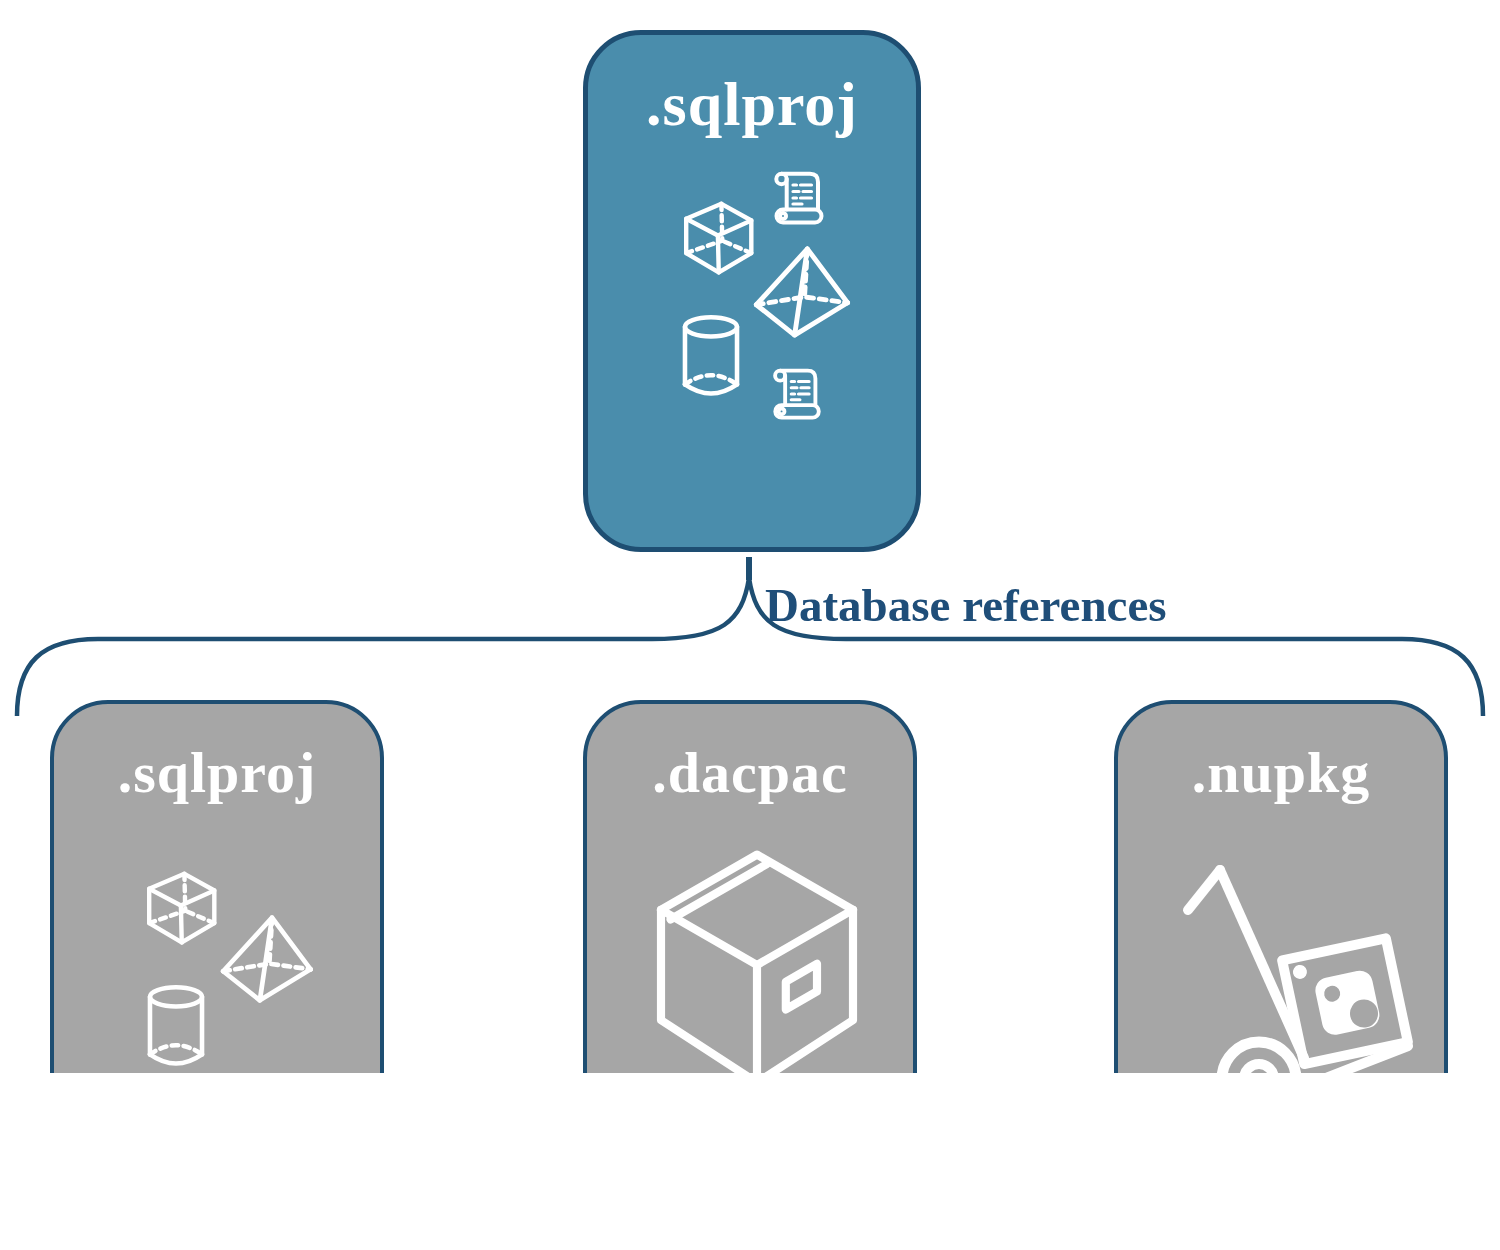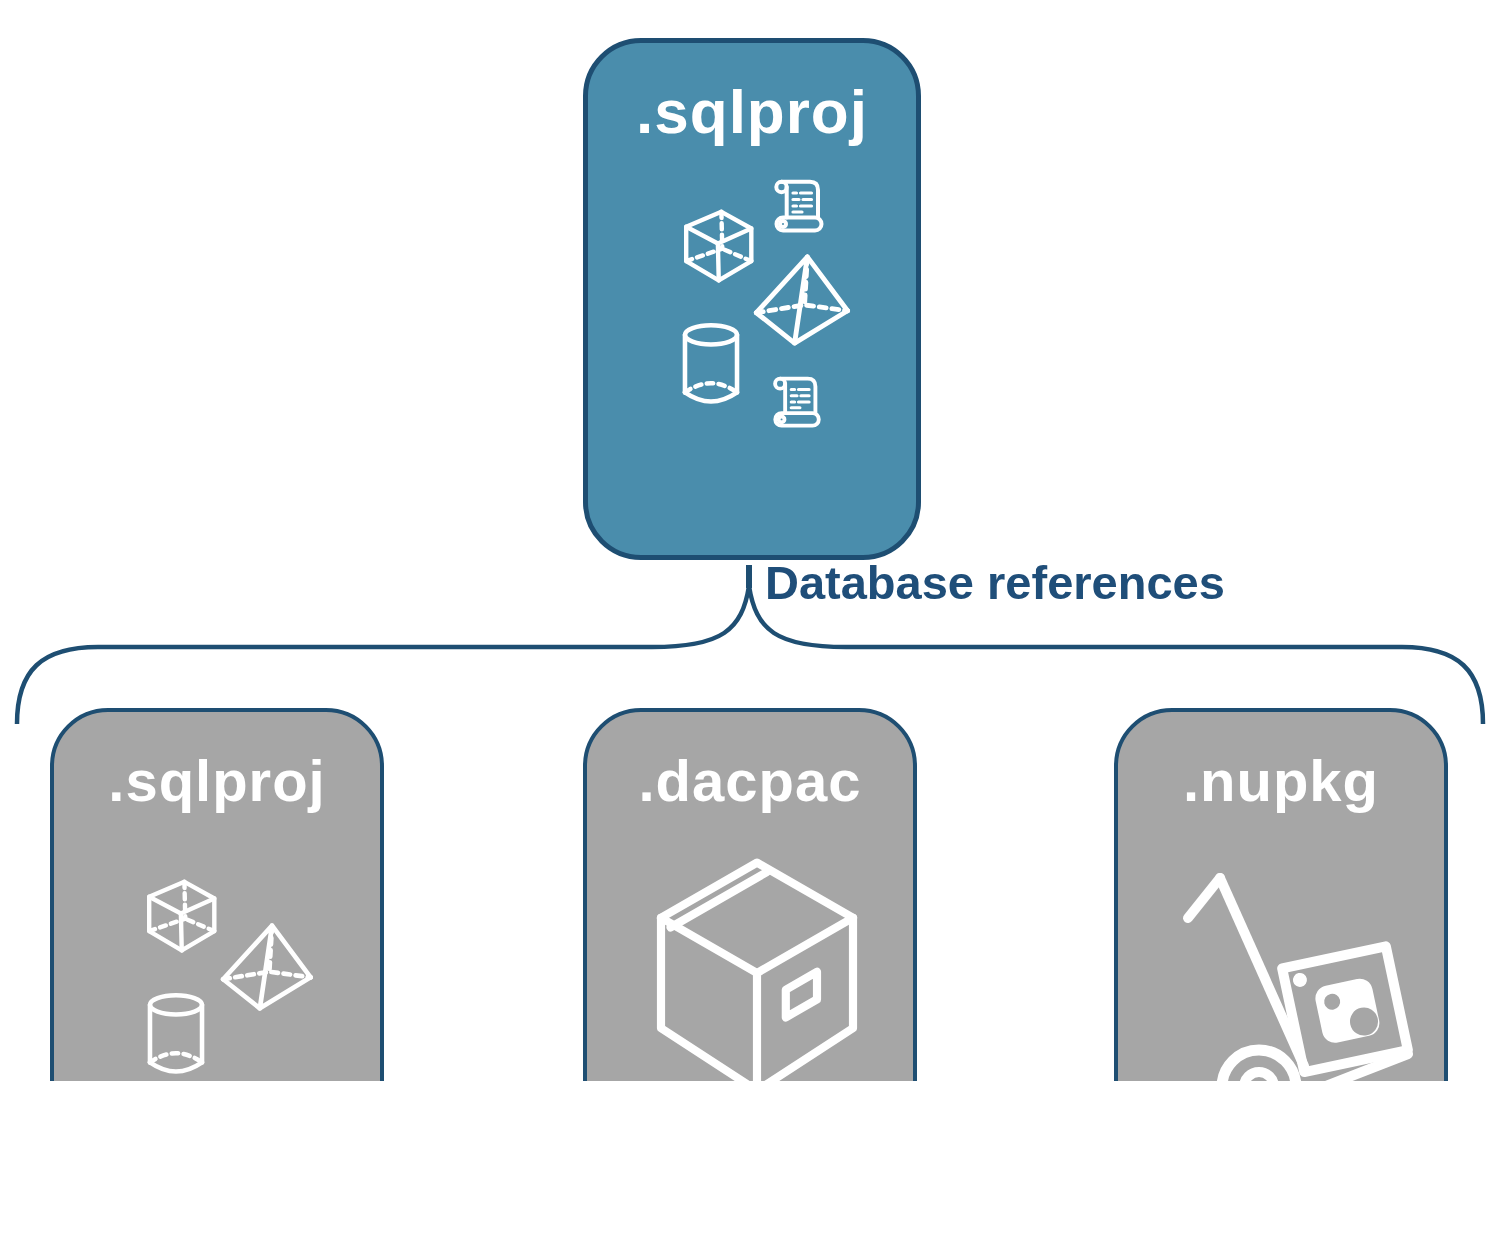--- a/index.html
+++ b/index.html
@@ -1,23 +1,22 @@
 <!DOCTYPE html>
 <html style="--parent-fill: #4a8dac; --child-fill: #a6a6a6; --outline: #1e4e72; --connector-text: #1f4e79; --node-text: #ffffff; --background: #ffffff;"><head>
 <meta charset="utf-8">
 <style>
   html, body { margin: 0; padding: 0; background: #fff; }
   .canvas {
     position: relative;
     width: 1500px;
     height: 1073px;
     background: var(--background, #ffffff);
-    font-family: Liberation Sans, sans-serif;
+    font-family: Liberation Serif, serif;
     overflow: hidden;
-    margin-top: 8px;
   }
   .node {
     position: absolute;
     box-sizing: border-box;
     border-radius: 58px;
   }
   .node-parent {
     left: 583px; top: 30px;
     width: 338px; height: 522px;
     background: var(--parent-fill, #4a8dac);
@@ -42,21 +41,21 @@
   .parent-label { margin-top: 38px; font-size: 62px; }
   .child-label  { margin-top: 40px; font-size: 58px; }
   .icon { position: absolute; }
   .overlay {
     position: absolute;
     left: 0; top: 0;
     pointer-events: none;
   }
   .connector-label {
     position: absolute;
-    left: 765px; top: 551px;
+    left: 765px; top: 582px;
     font-size: 47px;
     font-weight: bold;
     line-height: 1;
     color: var(--connector-text, #1f4e79);
     white-space: nowrap;
   }
   .stroke-w { stroke: #ffffff; fill: none; stroke-linecap: round; stroke-linejoin: round; }
   .dash { stroke-dasharray: 7 6; }
 </style>
 </head>

